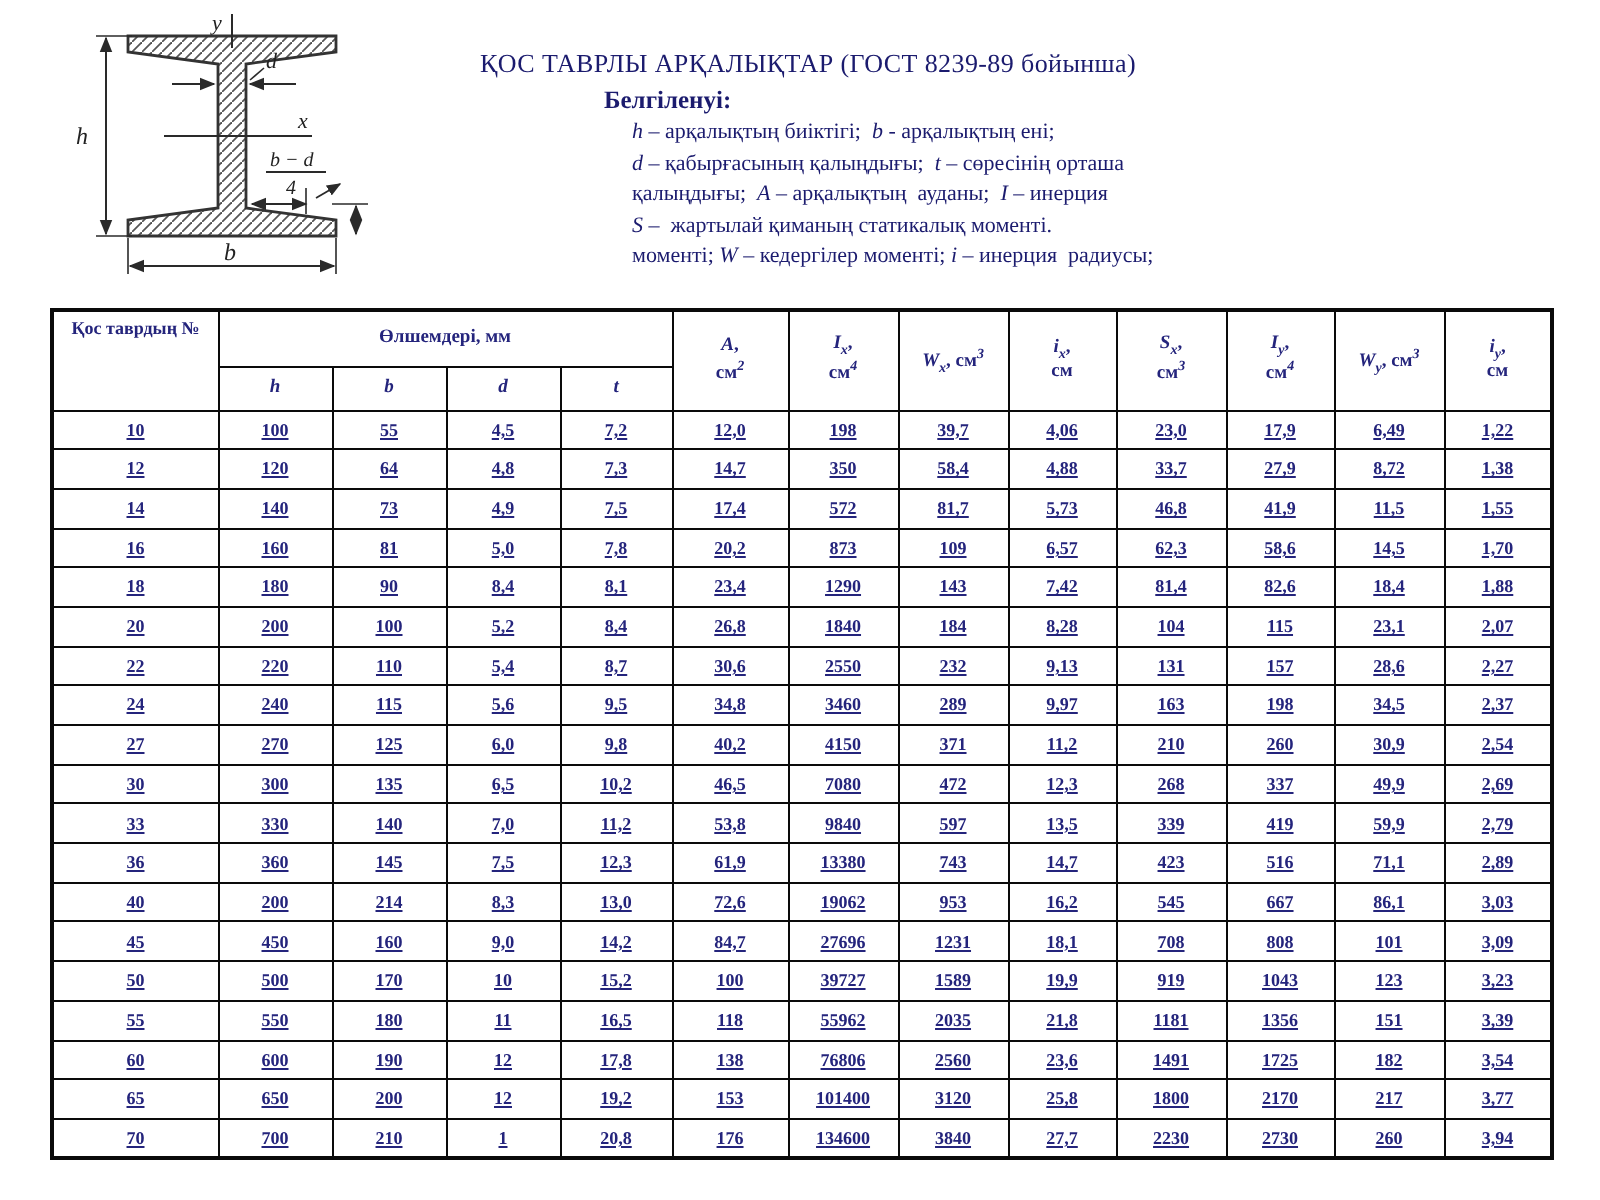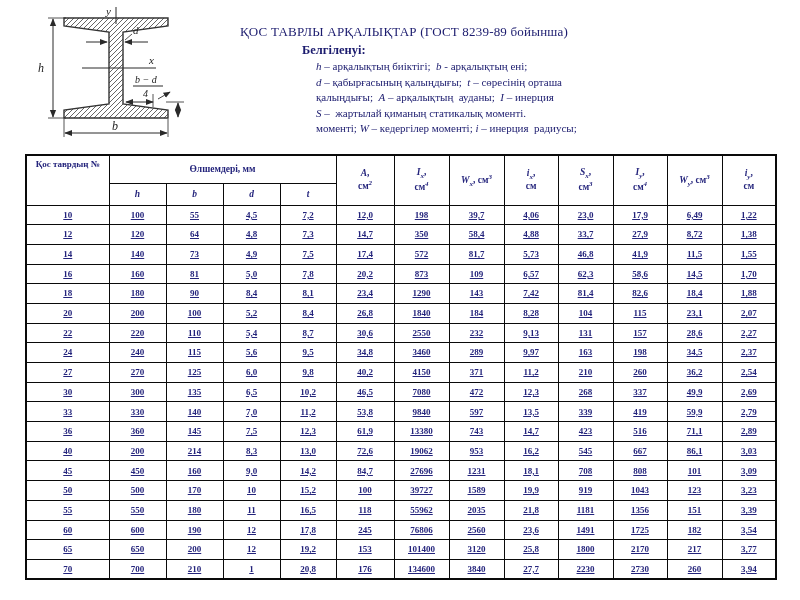--- a/index.html
+++ b/index.html
@@ -256,21 +256,21 @@
           <td>270</td>
           <td>125</td>
           <td>6,0</td>
           <td>9,8</td>
           <td>40,2</td>
           <td>4150</td>
           <td>371</td>
           <td>11,2</td>
           <td>210</td>
           <td>260</td>
-          <td>36,2</td>
+          <td>30,9</td>
           <td>2,54</td>
         </tr>
         <tr>
           <td>30</td>
           <td>300</td>
           <td>135</td>
           <td>6,5</td>
           <td>10,2</td>
           <td>46,5</td>
           <td>7080</td>
@@ -370,21 +370,21 @@
           <td>1356</td>
           <td>151</td>
           <td>3,39</td>
         </tr>
         <tr>
           <td>60</td>
           <td>600</td>
           <td>190</td>
           <td>12</td>
           <td>17,8</td>
-          <td>245</td>
+          <td>138</td>
           <td>76806</td>
           <td>2560</td>
           <td>23,6</td>
           <td>1491</td>
           <td>1725</td>
           <td>182</td>
           <td>3,54</td>
         </tr>
         <tr>
           <td>65</td>

